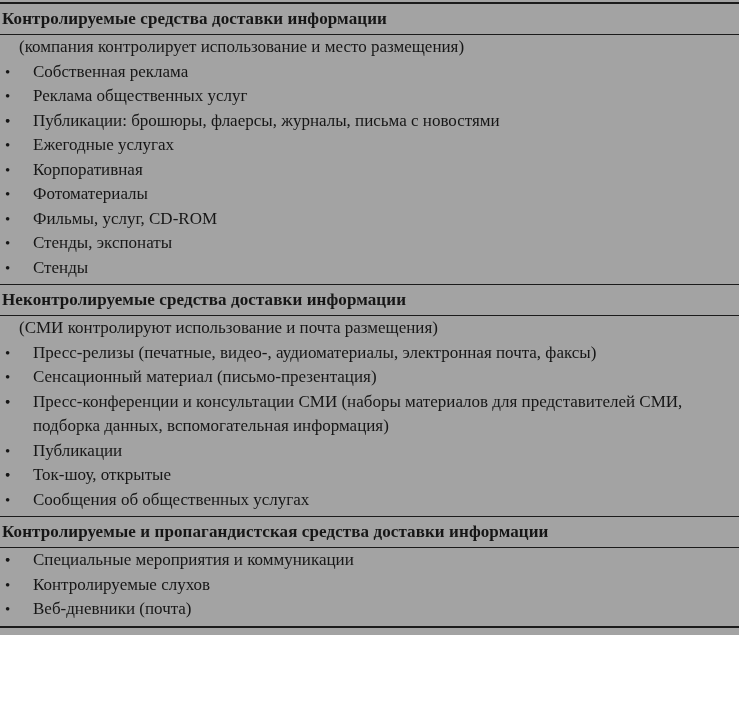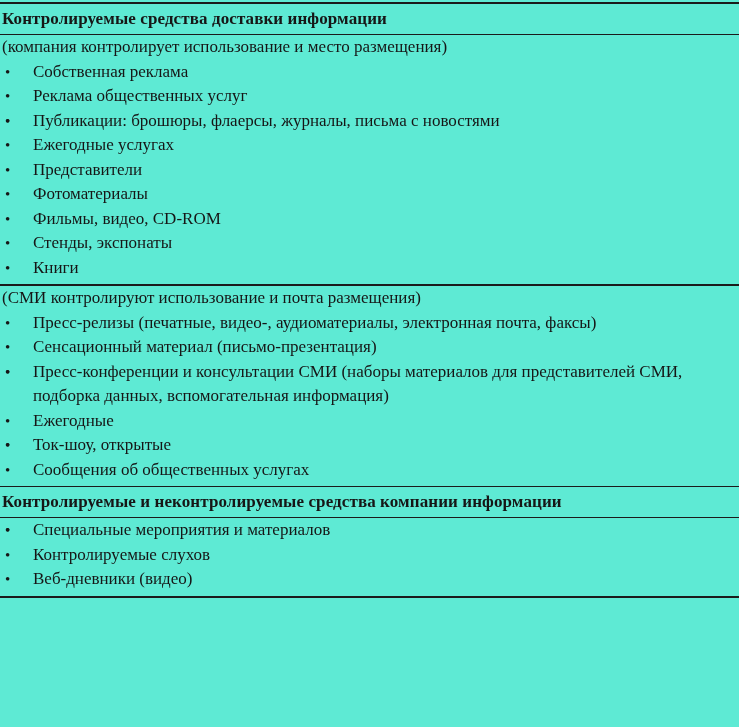--- a/index.html
+++ b/index.html
@@ -4,22 +4,22 @@
 <style>
   * { margin: 0; padding: 0; box-sizing: border-box; }
   html, body { background: #ffffff; }
   body {
     font-family: "Liberation Serif", "DejaVu Serif", serif;
     color: #161616;
     -webkit-font-smoothing: antialiased;
   }
   .page {
     width: 739px;
-    height: 727px;
-    background: #5eead4;
+    height: 635px;
+    background: #a3a3a3;
     padding-top: 2px;
     overflow: hidden;
   }
   hr.rule {
     border: none;
     border-top: 1px solid #1b1b1b;
     height: 0;
   }
   hr.rule.thick {
     border-top-width: 2px;
@@ -27,21 +27,21 @@
   .section-title {
     font-weight: bold;
     font-size: 17px;
     line-height: 20px;
     padding: 5px 2px 5px 2px;
     letter-spacing: 0.1px;
   }
   .intro {
     font-size: 17px;
     line-height: 24.5px;
-    padding: 0 2px;
+    padding: 0 19px;
   }
   ul.items {
     list-style: none;
     padding-bottom: 4px;
   }
   li.item {
     position: relative;
     padding-left: 33px;
     padding-right: 2px;
     font-size: 17px;
@@ -65,53 +65,54 @@
   <section>
     <div class="section-title">Контролируемые средства доставки информации</div>
     <hr class="rule">
     <div class="intro">(компания контролирует использование и место размещения)</div>
     <ul class="items">
         <li class="item"><span class="bullet">•</span><span>Собственная реклама</span></li>
         <li class="item"><span class="bullet">•</span><span>Реклама общественных услуг</span></li>
         <li class="item"><span class="bullet">•</span></li>
         <li class="item"><span class="bullet">•</span><span>Публикации: брошюры, флаерсы, журналы, письма с новостями</span></li>
         <li class="item"><span class="bullet">•</span><span>Ежегодные услугах</span></li>
-        <li class="item"><span class="bullet">•</span><span>Представители</span></li>
+        <li class="item"><span class="bullet">•</span><span>Корпоративная</span></li>
         <li class="item"><span class="bullet">•</span><span>Фотоматериалы</span></li>
-        <li class="item"><span class="bullet">•</span><span>Фильмы, видео, CD-ROM</span></li>
+        <li class="item"><span class="bullet">•</span><span>Фильмы, услуг, CD-ROM</span></li>
         <li class="item"><span class="bullet">•</span><span>Стенды, экспонаты</span></li>
-        <li class="item"><span class="bullet">•</span><span>Книги</span></li>
+        <li class="item"><span class="bullet">•</span><span>Стенды</span></li>
       </ul>
   </section>
 
   <hr class="rule">
 
   <section>
+    <div class="section-title">Неконтролируемые средства доставки информации</div>
     <hr class="rule">
     <div class="intro">(СМИ контролируют использование и почта размещения)</div>
     <ul class="items">
         <li class="item"><span class="bullet">•</span><span>Пресс-релизы (печатные, видео-, аудиоматериалы, электронная почта, факсы)</span></li>
         <li class="item"><span class="bullet">•</span><span>Сенсационный материал (письмо-презентация)</span></li>
         <li class="item"><span class="bullet">•</span></li>
         <li class="item"><span class="bullet">•</span><span>Пресс-конференции и консультации СМИ (наборы материалов для представителей СМИ, подборка данных, вспомогательная информация)</span></li>
-        <li class="item"><span class="bullet">•</span><span>Ежегодные</span></li>
+        <li class="item"><span class="bullet">•</span><span>Публикации</span></li>
         <li class="item"><span class="bullet">•</span></li>
         <li class="item"><span class="bullet">•</span><span>Ток-шоу, открытые</span></li>
         <li class="item"><span class="bullet">•</span><span>Сообщения об общественных услугах</span></li>
       </ul>
   </section>
 
   <hr class="rule">
 
   <section>
-    <div class="section-title">Контролируемые и неконтролируемые средства компании информации</div>
+    <div class="section-title">Контролируемые и пропагандистская средства доставки информации</div>
     <hr class="rule">
     <ul class="items">
         <li class="item"><span class="bullet">•</span></li>
-        <li class="item"><span class="bullet">•</span><span>Специальные мероприятия и материалов</span></li>
+        <li class="item"><span class="bullet">•</span><span>Специальные мероприятия и коммуникации</span></li>
         <li class="item"><span class="bullet">•</span><span>Контролируемые слухов</span></li>
-        <li class="item"><span class="bullet">•</span><span>Веб-дневники (видео)</span></li>
+        <li class="item"><span class="bullet">•</span><span>Веб-дневники (почта)</span></li>
       </ul>
   </section>
 
   <hr class="rule thick">
 
 </div>
 
 </body></html>

